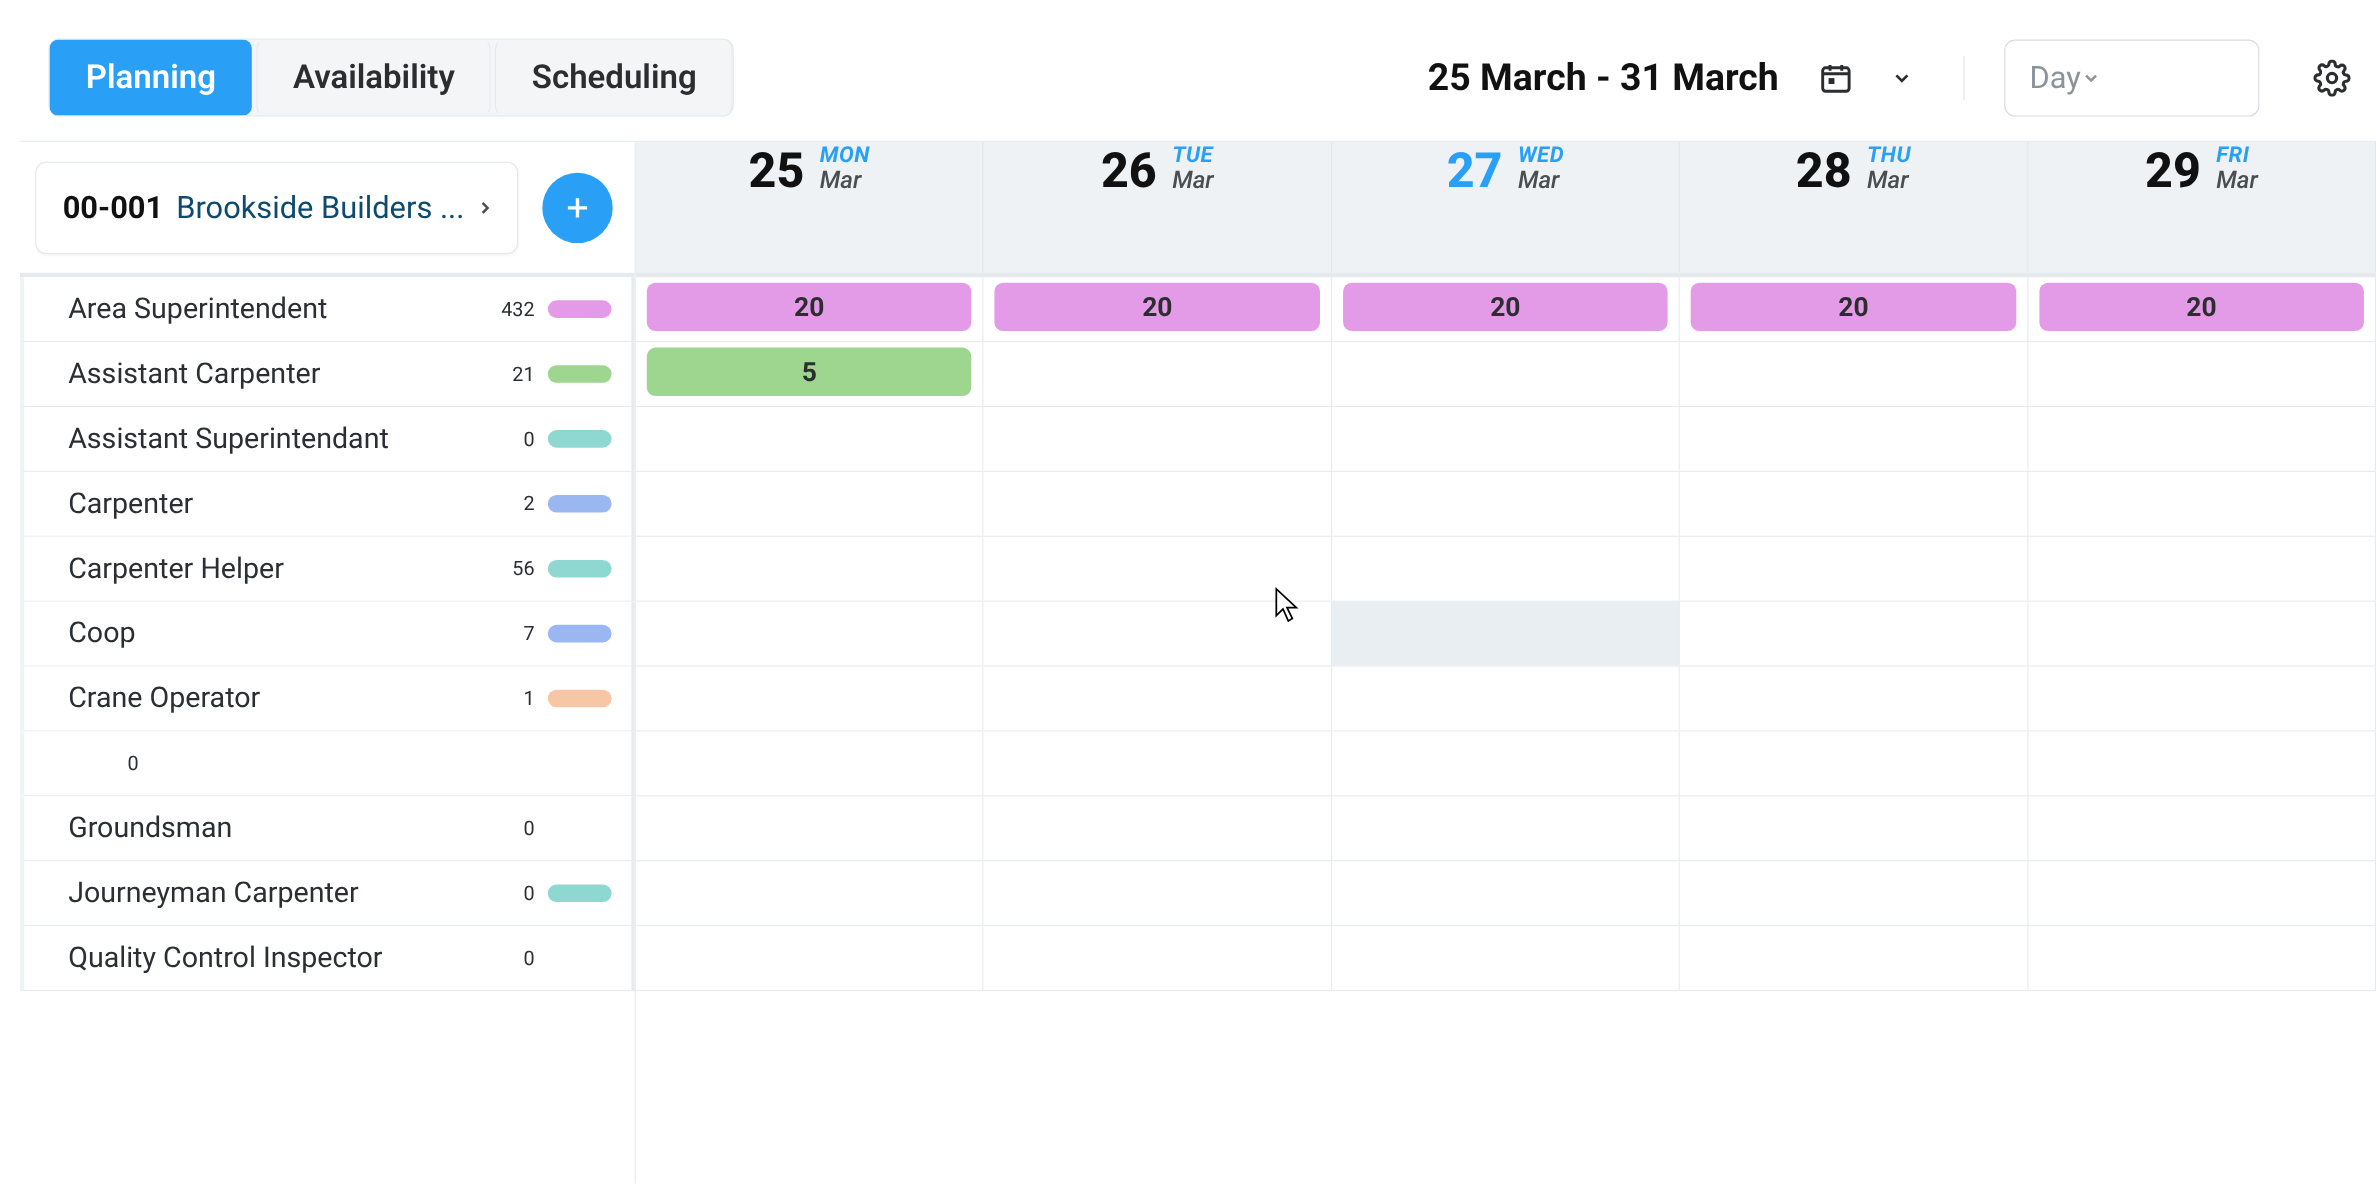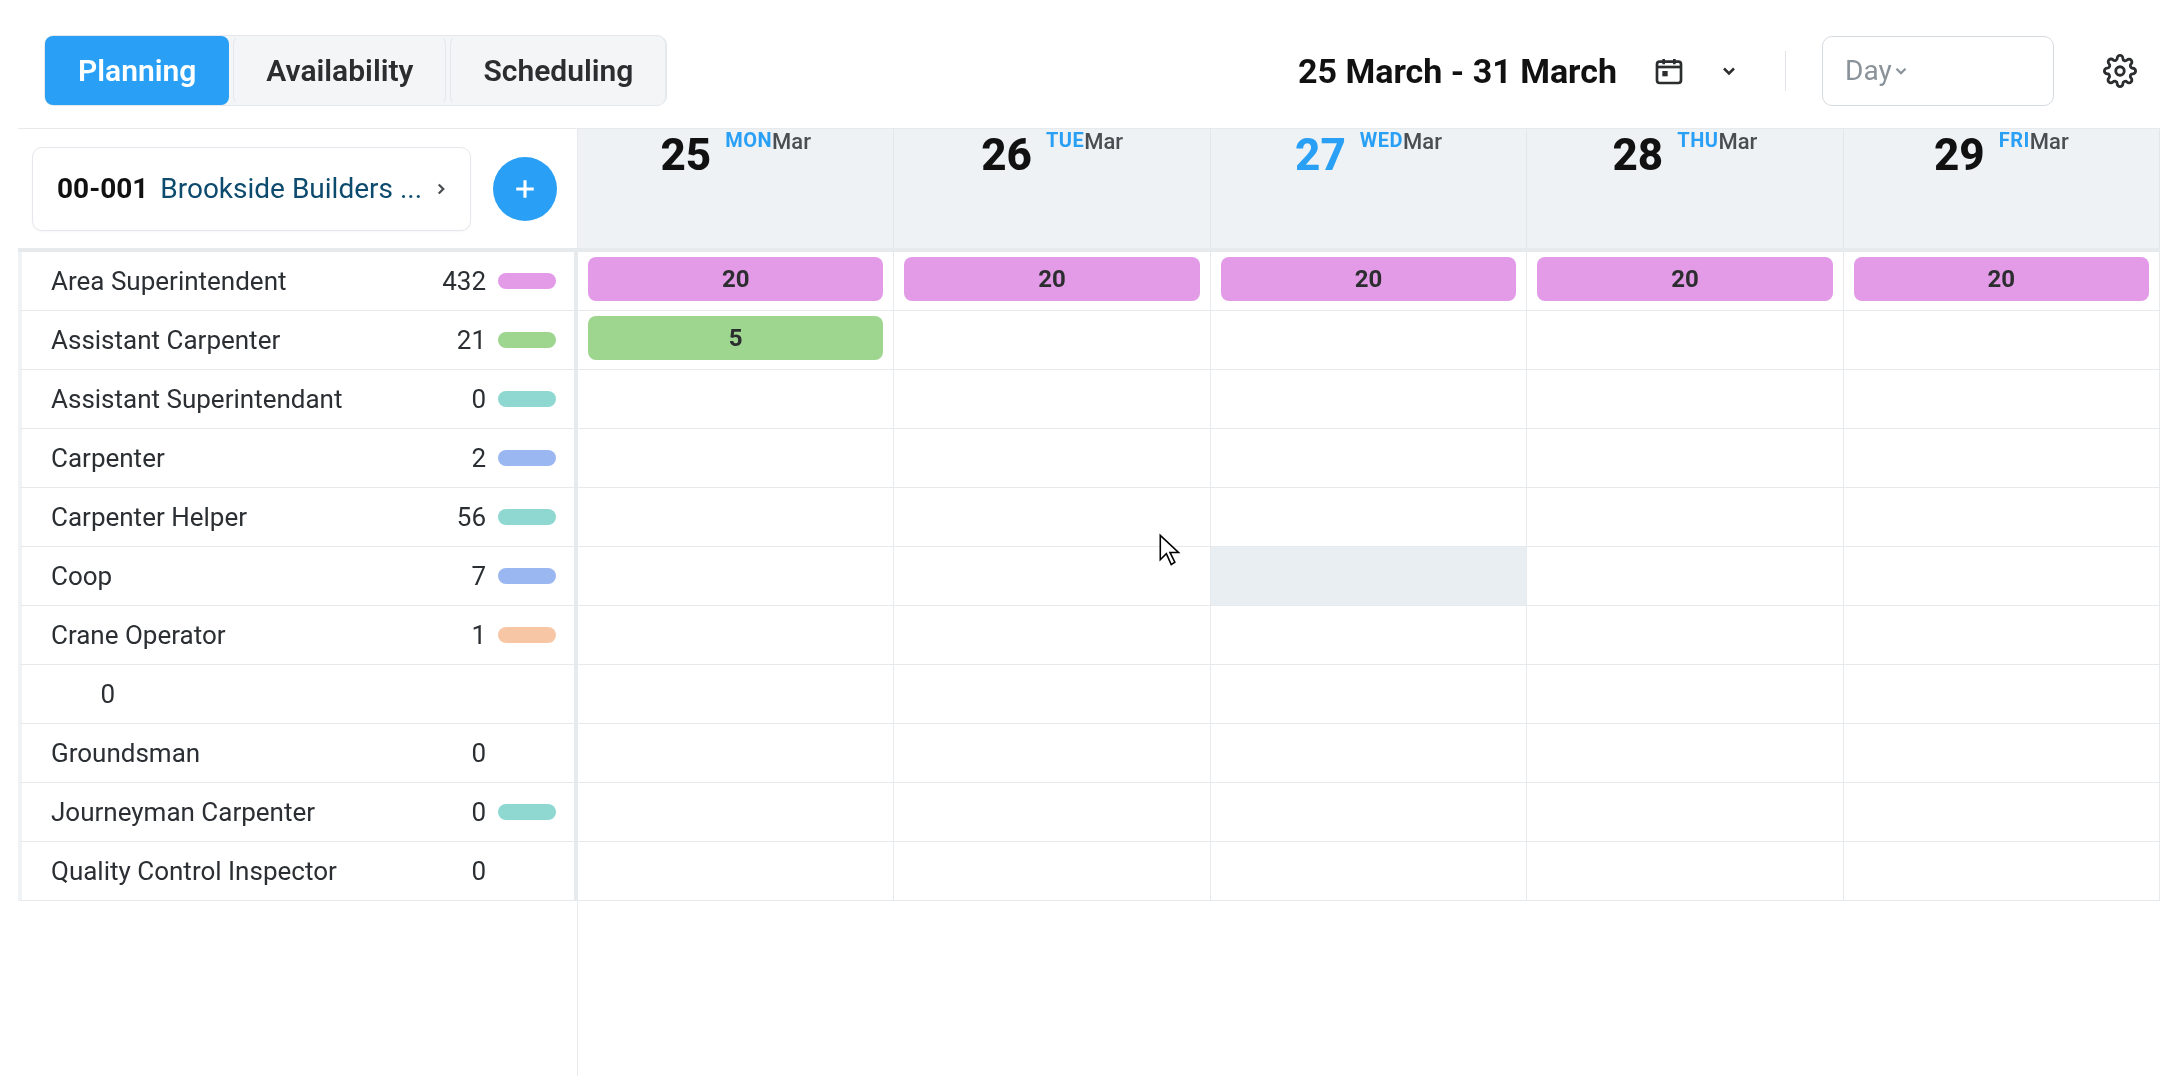--- a/index.html
+++ b/index.html
@@ -24,32 +24,32 @@
   .grid { display: flex; flex: 1; border-top: 1px solid #e7eaed; overflow: hidden; }
   
   .left { width: 560px; display: flex; flex-direction: column; border-right: 1px solid #e7eaed; }
   .project-row { display: flex; align-items: center; gap: 22px; padding: 18px 20px 18px 14px; border-bottom: 4px solid #e7eaed; height: 123px; }
   .project-pill { flex: 1; height: 84px; display: flex; align-items: center; border: 1px solid #e4e8ec; border-radius: 10px; background: #fff; box-shadow: 0 1px 2px rgba(0,0,0,0.04); cursor: pointer; padding: 0 20px 0 24px; overflow: hidden; }
   .project-code { font-weight: 700; font-size: 28px; color: #111; margin-right: 10px; white-space: nowrap; }
   .project-name { font-size: 28px; color: #0c4a6e; white-space: nowrap; text-overflow: ellipsis; overflow: hidden; flex: 1; }
   .pill-chevron { margin-left: 8px; }
   .add-btn { width: 64px; height: 64px; border-radius: 50%; background: #29a0f5; color: #fff; display: inline-flex; align-items: center; justify-content: center; border: none; cursor: pointer; }
 
-  .role-row { display: flex; align-items: center; height: 59px; padding: 0 18px 0 29px; border-bottom: 1px solid #e7eaed; border-right: 3px solid #e7eaed; gap: 12px; background: #fff; border-left: 4px solid #f0f3f5; }
+  .role-row { display: flex; align-items: center; height: 59px; padding: 0 18px 0 40px; border-bottom: 1px solid #e7eaed; border-right: 3px solid #e7eaed; gap: 12px; background: #fff; border-left: 4px solid #f0f3f5; }
   .role-name { font-size: 26px; color: #2b2f33; flex: 1; }
-  .role-count { font-size: 26px; color: #2b2f33; text-align: right; min-width: 64px; }
+  .role-count { font-size: 18px; color: #2b2f33; text-align: right; min-width: 64px; }
   .swatch { width: 58px; height: 16px; border-radius: 8px; }
 
   
   .right { flex: 1; display: flex; flex-direction: column; overflow: hidden; }
   .days-header { display: flex; height: 123px; border-bottom: 4px solid #e7eaed; background: #eef2f5; }
   .day-col { flex: 1; min-width: 0; display: flex; justify-content: center; border-right: 1px solid #e1e6ea; gap: 14px; cursor: pointer; }
   .day-num { font-size: 44px; font-weight: 800; color: #111; }
   .day-num.today { color: #29a0f5; }
-  .day-meta { display: flex; flex-direction: row; line-height: 1.15; }
+  .day-meta { display: flex; flex-direction: column; line-height: 1.15; font-style: italic; }
   .dow { font-size: 20px; font-weight: 700; color: #29a0f5; letter-spacing: 0.5px; }
   .mon { font-size: 22px; color: #4a4e52; font-weight: 500; }
 
   .rows { flex: 1; display: flex; flex-direction: column; }
   .cal-row { display: flex; height: 59px; border-bottom: 1px solid #e7eaed; }
   .cell { flex: 1; min-width: 0; border-right: 1px solid #e7eaed; padding: 5px 10px 6px 10px; }
   .cell.hover { background: #e8eef2; }
   .block { height: 44px; border-radius: 8px; display: flex; align-items: center; justify-content: center; font-size: 24px; font-weight: 700; color: #2b2d2f; }
 
   

